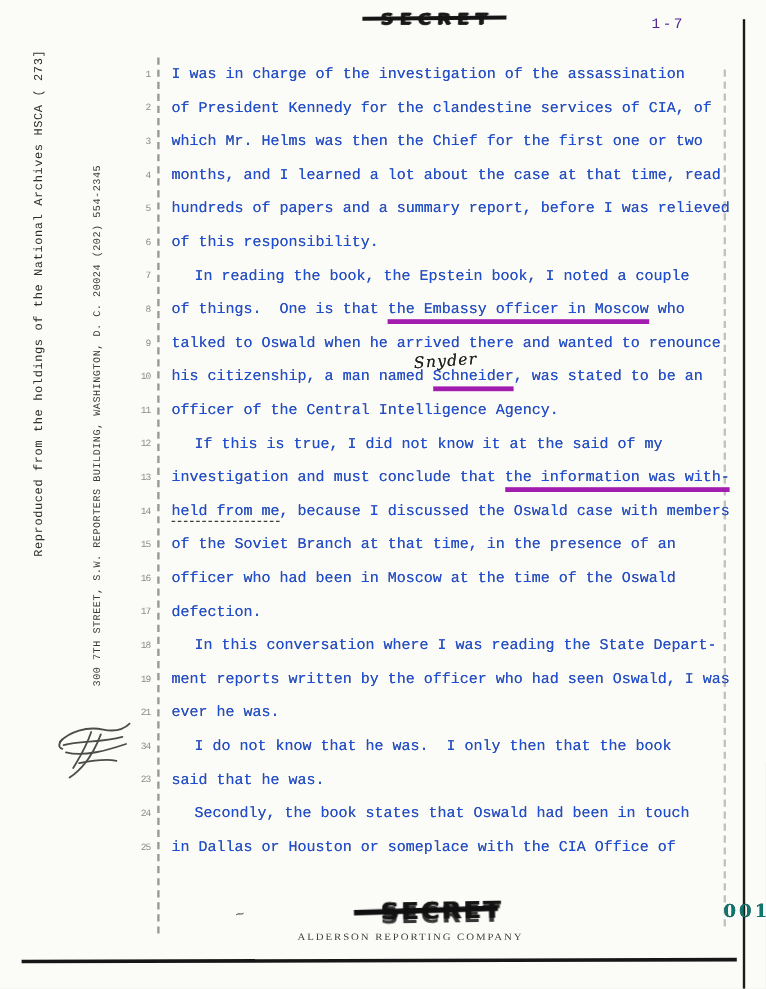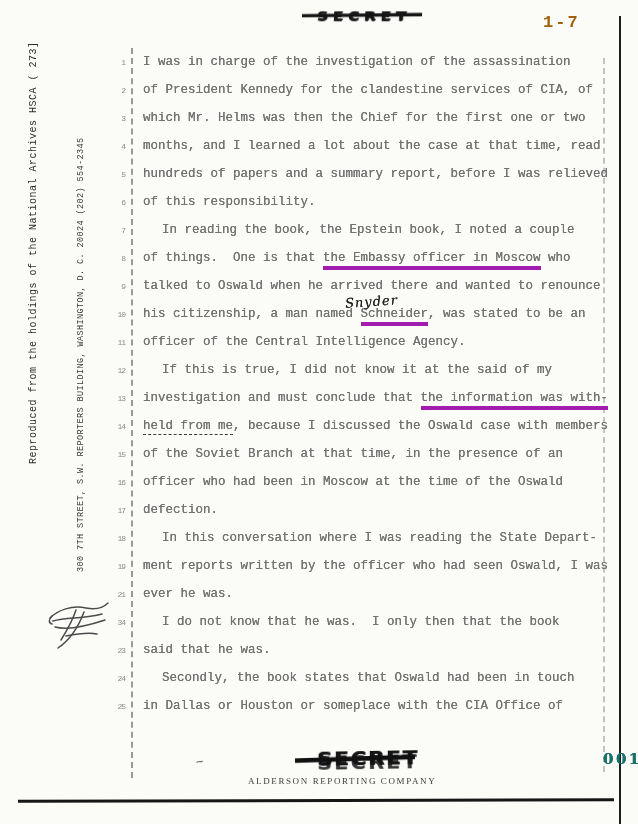--- a/index.html
+++ b/index.html
@@ -22,21 +22,21 @@
     transform:scaleY(.85) skewX(-2deg);
     filter:blur(.5px);
     text-shadow:0 1px 0 #2a2a2a,1px 0 0 #333;
   }
   .stamp-top::after{
     content:"";position:absolute;left:-8px;right:-4px;top:6px;height:4px;
     background:#151515;transform:rotate(-.6deg);
   }
   .page-number{
     position:absolute;left:543px;top:13px;
-    font-size:17px;font-weight:bold;letter-spacing:2px;color:#a16207;
+    font-size:12px;font-weight:normal;letter-spacing:2px;color:#4c1d95;
   }
   
   .rule-right{position:absolute;left:619px;top:16px;width:2px;height:808px;background:#1b1b1b;}
   .rule-right-dashed{position:absolute;left:603px;top:58px;height:714px;width:0;border-left:2px dashed #b5b5b2;opacity:.8;}
   .rule-left-dashed{position:absolute;left:131px;top:48px;height:730px;width:0;border-left:2px dashed #8f8f8c;opacity:.9;}
   .rule-bottom{position:absolute;left:18px;top:799px;width:596px;height:3px;background:#161616;transform:rotate(-.15deg);}
   
   .vtext{
     position:absolute;white-space:nowrap;
     transform:rotate(-90deg);transform-origin:0 0;
@@ -45,21 +45,21 @@
   .vtext.archive{left:28px;top:464px;font-size:10px;letter-spacing:.5px;}
   .vtext.address{left:76px;top:572px;font-size:8.5px;letter-spacing:.4px;color:#3a3a3a;}
   
   .transcript{position:absolute;left:108px;top:48px;width:512px;}
   .line{display:flex;align-items:center;height:28px;}
   .line .num{
     width:17px;text-align:right;font-size:8px;color:#8b8b88;
     flex:0 0 17px;letter-spacing:-1px;
   }
   .line .txt{
-    margin-left:18px;white-space:pre;font-size:12.5px;color:#737373;
+    margin-left:18px;white-space:pre;font-size:12.5px;color:#1d4ed8;
     text-shadow:0 0 .5px rgba(10,10,10,.6);
   }
   .line.indent .txt{margin-left:37px;}
   .u-solid{border-bottom:4px solid #a21caf;padding-bottom:1px;}
   .u-dashed{border-bottom:1px dashed #3c3c3c;padding-bottom:1px;text-align:center;}
   
   .handwritten{
     position:absolute;left:345px;top:294px;
     font-family:"DejaVu Serif",serif;font-style:italic;font-size:13px;
     color:#222;transform:rotate(-4deg);letter-spacing:1px;

